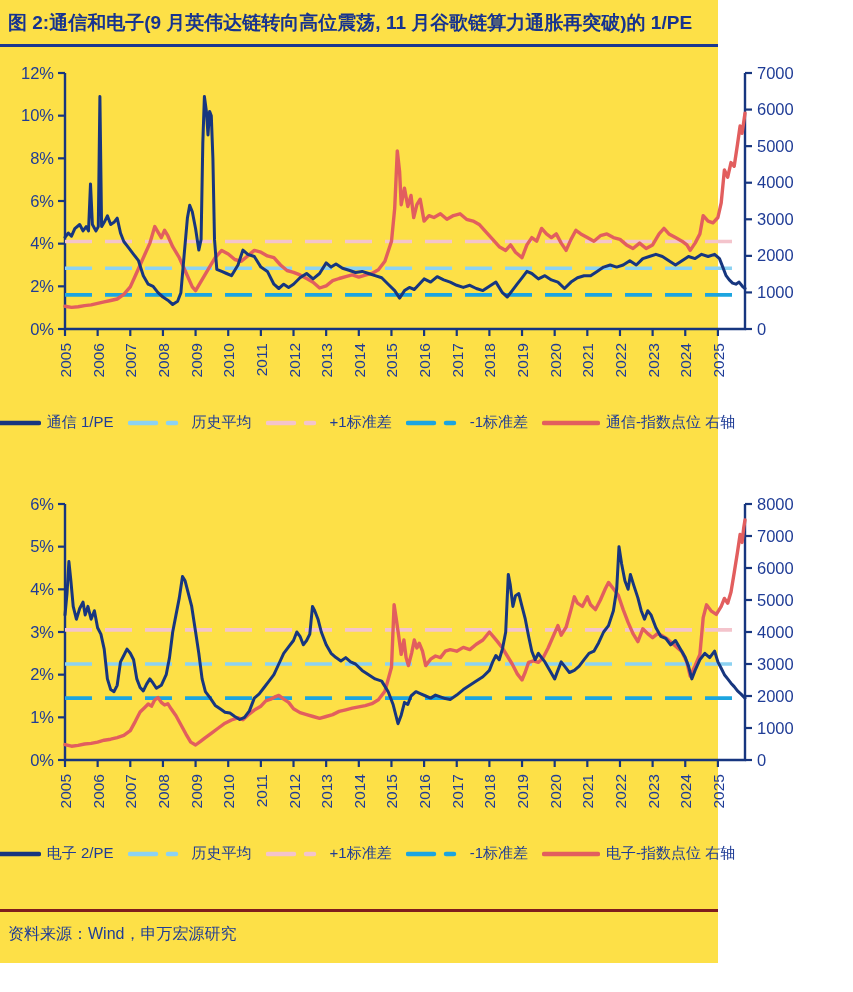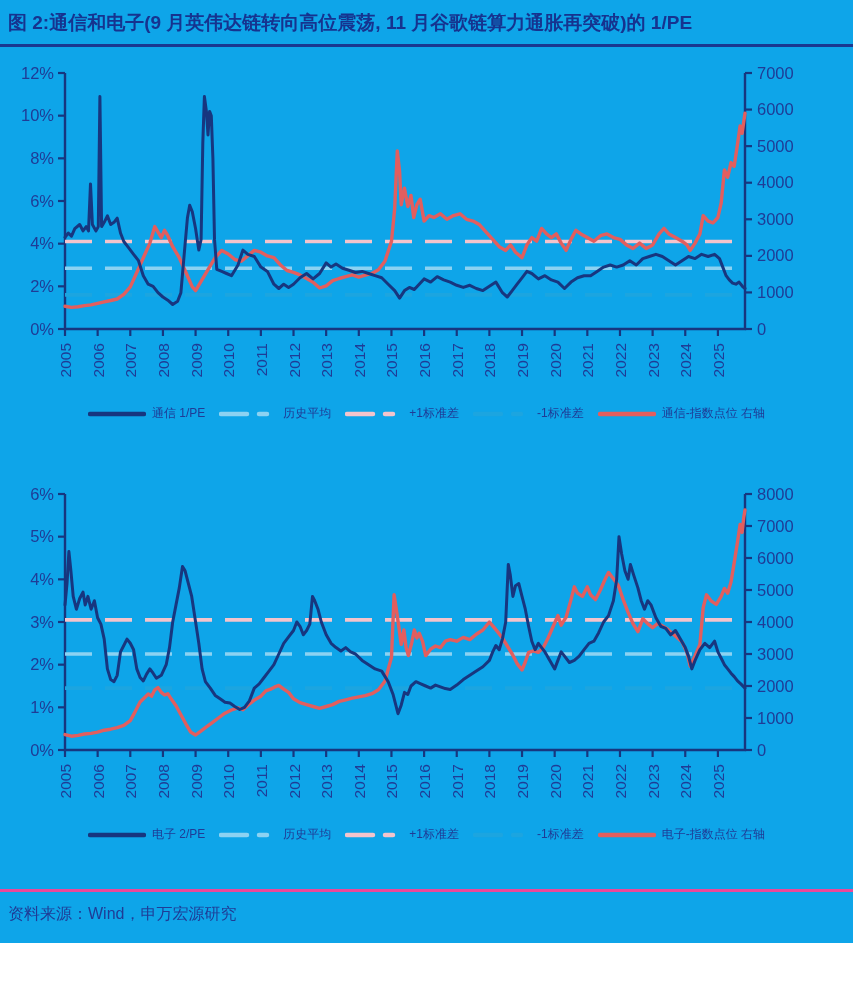--- a/index.html
+++ b/index.html
@@ -1,41 +1,41 @@
 <!DOCTYPE html>
 <html><head>
 <meta charset="utf-8">
 <style>
   html,body{margin:0;padding:0;background:#ffffff;}
   body{width:853px;font-family:"Liberation Sans","DejaVu Sans",sans-serif;}
-  .page{width:853px;background:#0ea5e9;}
+  .page{width:718px;background:#fde047;}
   .title-block{
     padding:8px 10px 6px 8px;
     border-bottom:3px solid #1A3890;
     color:#16338F;
     font-size:19px;
     font-weight:bold;
     line-height:1.6;
   }
   .chart-wrap{margin-top:10px;}
   svg text{font-family:"Liberation Sans","DejaVu Sans",sans-serif;fill:#1F3C96;}
   .legend{
     display:flex;
     justify-content:center;
     align-items:flex-start;
     gap:14px;
-    margin-top:12px;
+    margin-top:20px;
     color:#1F3C96;
-    font-size:12px;
+    font-size:15px;
   }
   .legend-item{display:flex;align-items:center;gap:6px;white-space:nowrap;}
   .legend.first{margin-bottom:56px;}
   .source-block{
     margin-top:46px;
-    border-top:3px solid #ec4899;
+    border-top:3px solid #7f1d1d;
     padding:12px 0 18px 8px;
     color:#1F3C96;
     font-size:16px;
   }
 </style>
 </head>
 <body>
 
 <div class="page">
 

